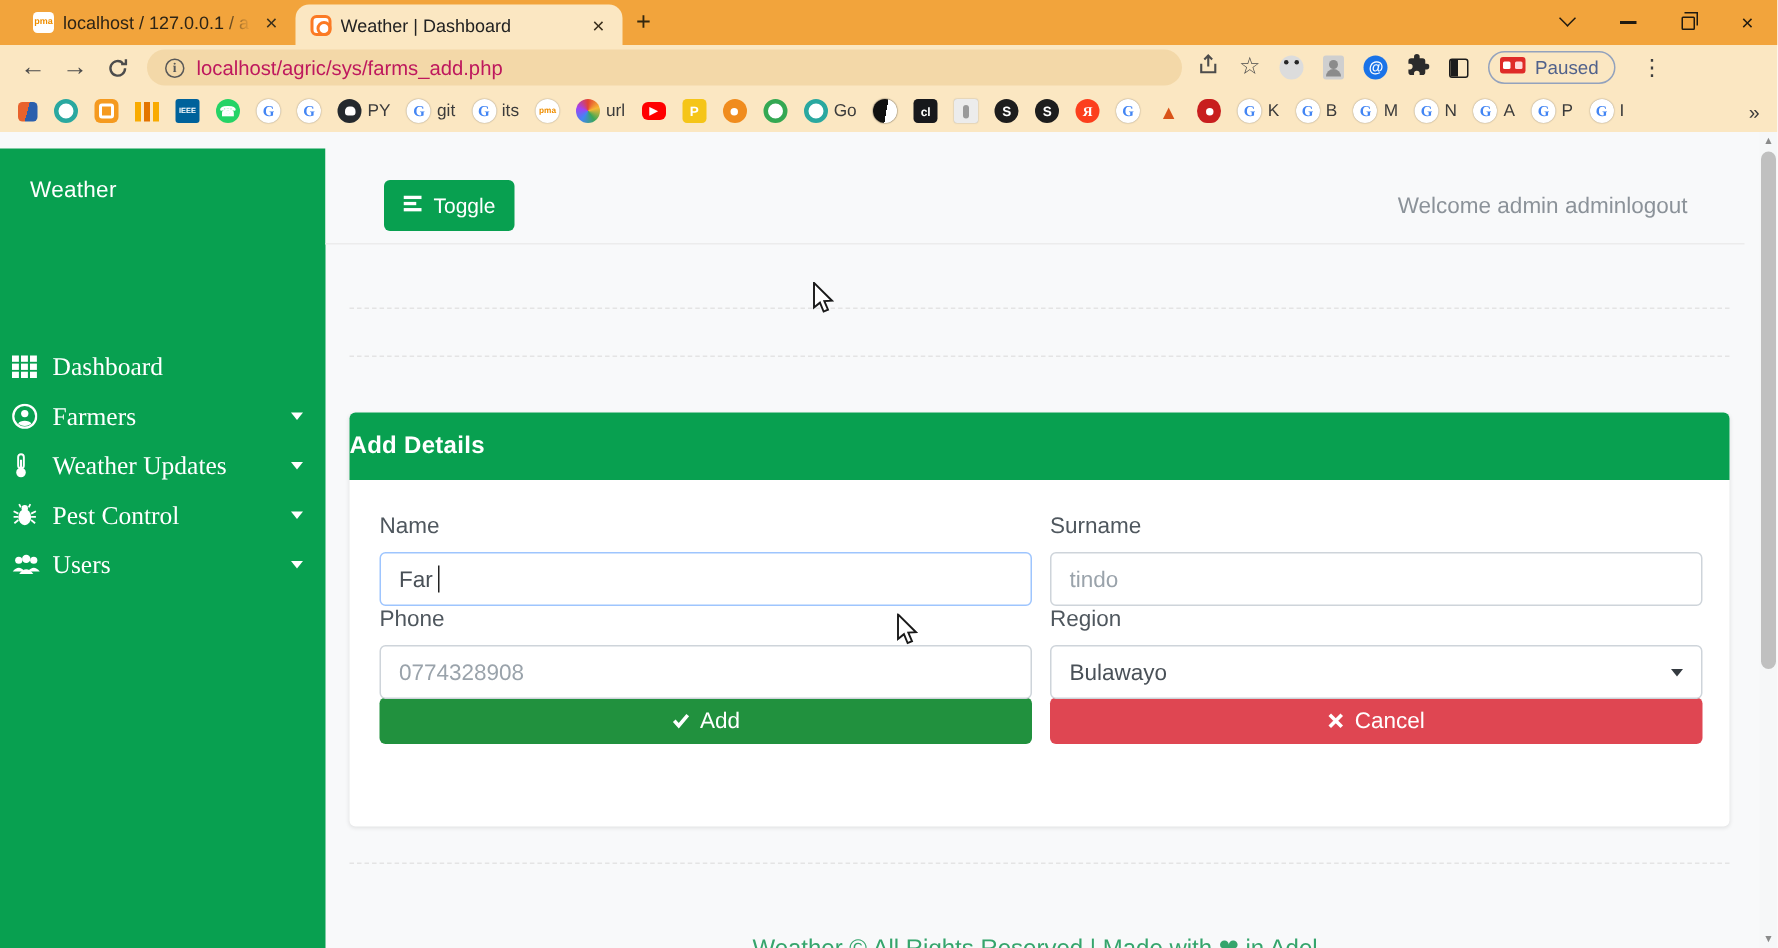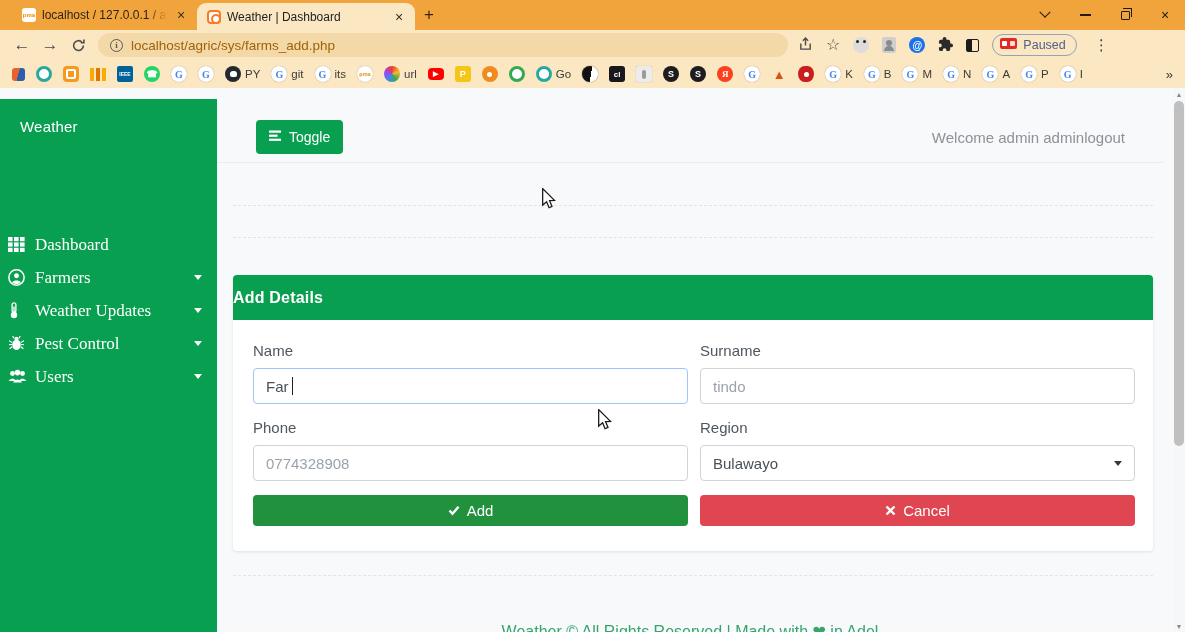--- a/index.html
+++ b/index.html
@@ -22,21 +22,21 @@
   .winbtn { width:40px; height:30px; display:flex; align-items:center; justify-content:center; color:#201a10; font-size:14px; }
   .chev { width:8px; height:8px; border-right:1.6px solid #201a10; border-bottom:1.6px solid #201a10; transform:rotate(45deg) translate(-2px,-2px); }
   .minbar { width:11px; height:1.6px; background:#201a10; }
   .restore { width:9px; height:9px; border:1.5px solid #201a10; border-radius:1px; position:relative; }
   .restore::before { content:""; position:absolute; left:1.5px; top:-3.5px; width:8px; height:8px; border-top:1.5px solid #201a10; border-right:1.5px solid #201a10; }
 
   .toolbar { position:absolute; top:30px; left:0; width:1185px; height:30px; background:#fbe7c2; display:flex; align-items:center; padding:0 8px; }
   .navbtn { width:28px; display:flex; align-items:center; justify-content:center; font-size:17px; color:#4c4c4c; }
   .urlpill { margin-left:6px; width:690px; height:24px; background:#f3d8a8; border-radius:13px; display:flex; align-items:center; padding:0 12px; gap:8px; }
   .info-ico { width:13px; height:13px; border:1.3px solid #585858; border-radius:50%; color:#585858; font:600 9px "Liberation Serif",serif; display:flex; align-items:center; justify-content:center; flex:0 0 13px; }
-  .url { font-size:13.5px; color:#a16207; white-space:nowrap; }
+  .url { font-size:13.5px; color:#be185d; white-space:nowrap; }
   .tool-icons { display:flex; align-items:center; margin-left:10px; gap:13px; }
   .star { font-size:16px; color:#4c4c4c; line-height:1; }
   .ext-panda { width:16px; height:16px; background:#dcdcdc; border-radius:50%; position:relative; }
   .ext-panda::before, .ext-panda::after { content:""; position:absolute; top:3px; width:3px; height:3px; border-radius:50%; background:#262626; }
   .ext-panda::before { left:3px; } .ext-panda::after { right:3px; }
   .ext-profile { width:14px; height:16px; background:#cfcfcf; border-radius:2px; position:relative; }
   .ext-profile::before { content:""; position:absolute; left:4px; top:3px; width:6px; height:6px; border-radius:50%; background:#8b8b8b; }
   .ext-profile::after { content:""; position:absolute; left:2px; top:9px; width:10px; height:5px; border-radius:5px 5px 0 0; background:#8b8b8b; }
   .ext-at { width:16px; height:16px; background:#1a73e8; border-radius:50%; color:#fff; font-size:10px; font-weight:bold; display:flex; align-items:center; justify-content:center; }
   .ext-reading { width:13px; height:13px; border:1.6px solid #1c1c1c; border-radius:2px; background:linear-gradient(90deg,#1c1c1c 0 45%,transparent 45%); }
@@ -95,21 +95,21 @@
   .nav-right { position:absolute; right:48px; top:41px; display:flex; font-size:15px; color:#8b9299; }
   .hr-dashed { position:absolute; left:16px; width:920px; border-top:1px dashed #e4e4e4; }
 
   .card { position:absolute; left:16px; top:187px; width:920px; height:276px; background:#fff; border-radius:4px; box-shadow:0 1px 3px rgba(0,0,0,.10); }
   .card-header { height:45px; background:#08a050; border-radius:4px 4px 0 0; color:#fff; font-weight:bold; font-size:16px; display:flex; align-items:center; letter-spacing:.2px; }
   .card-body { padding:22px 18px 0 20px; display:grid; grid-template-columns:1fr 1fr; column-gap:26px;gap:12px; }
   .flabel { font-size:15px; color:#4f575e; margin-bottom:9px; }
   .finput { width:100%; height:36px; border:1px solid #ced4da; border-radius:4px; padding:0 12px; font-size:15px; color:#495057; font-family:"Liberation Sans",sans-serif; outline:none; background:#fff; }
   .finput::placeholder { color:#9aa3ab; }
   .finput.focused { border-color:#9ec5fe; }
-  .field { margin-bottom:15px; position:relative; }
+  .field { position:relative; }
   .text-caret { position:absolute; left:39px; top:9px; width:1px; height:18px; background:#222; }
   .selectbox { width:100%; height:36px; border:1px solid #ced4da; border-radius:4px; padding:0 12px; font-size:15px; color:#495057; display:flex; align-items:center; background:#fff; }
   .sel-chev { margin-left:auto; width:0; height:0; border-left:4.5px solid transparent; border-right:4.5px solid transparent; border-top:5.5px solid #343a40; }
   .btn { width:100%; height:31px; border:none; border-radius:4px; color:#fff; font-size:15px; display:flex; align-items:center; justify-content:center; gap:7px; font-family:"Liberation Sans",sans-serif; margin-top:0; }
   .btn-add { background:#21913e; }
   .btn-cancel { background:#df4652; }
   .btn-row { margin-top:-1px; }
 
   .footer { position:absolute; left:0; top:534px; width:946px; text-align:center; font-size:16px; color:#35a56c; }
 

